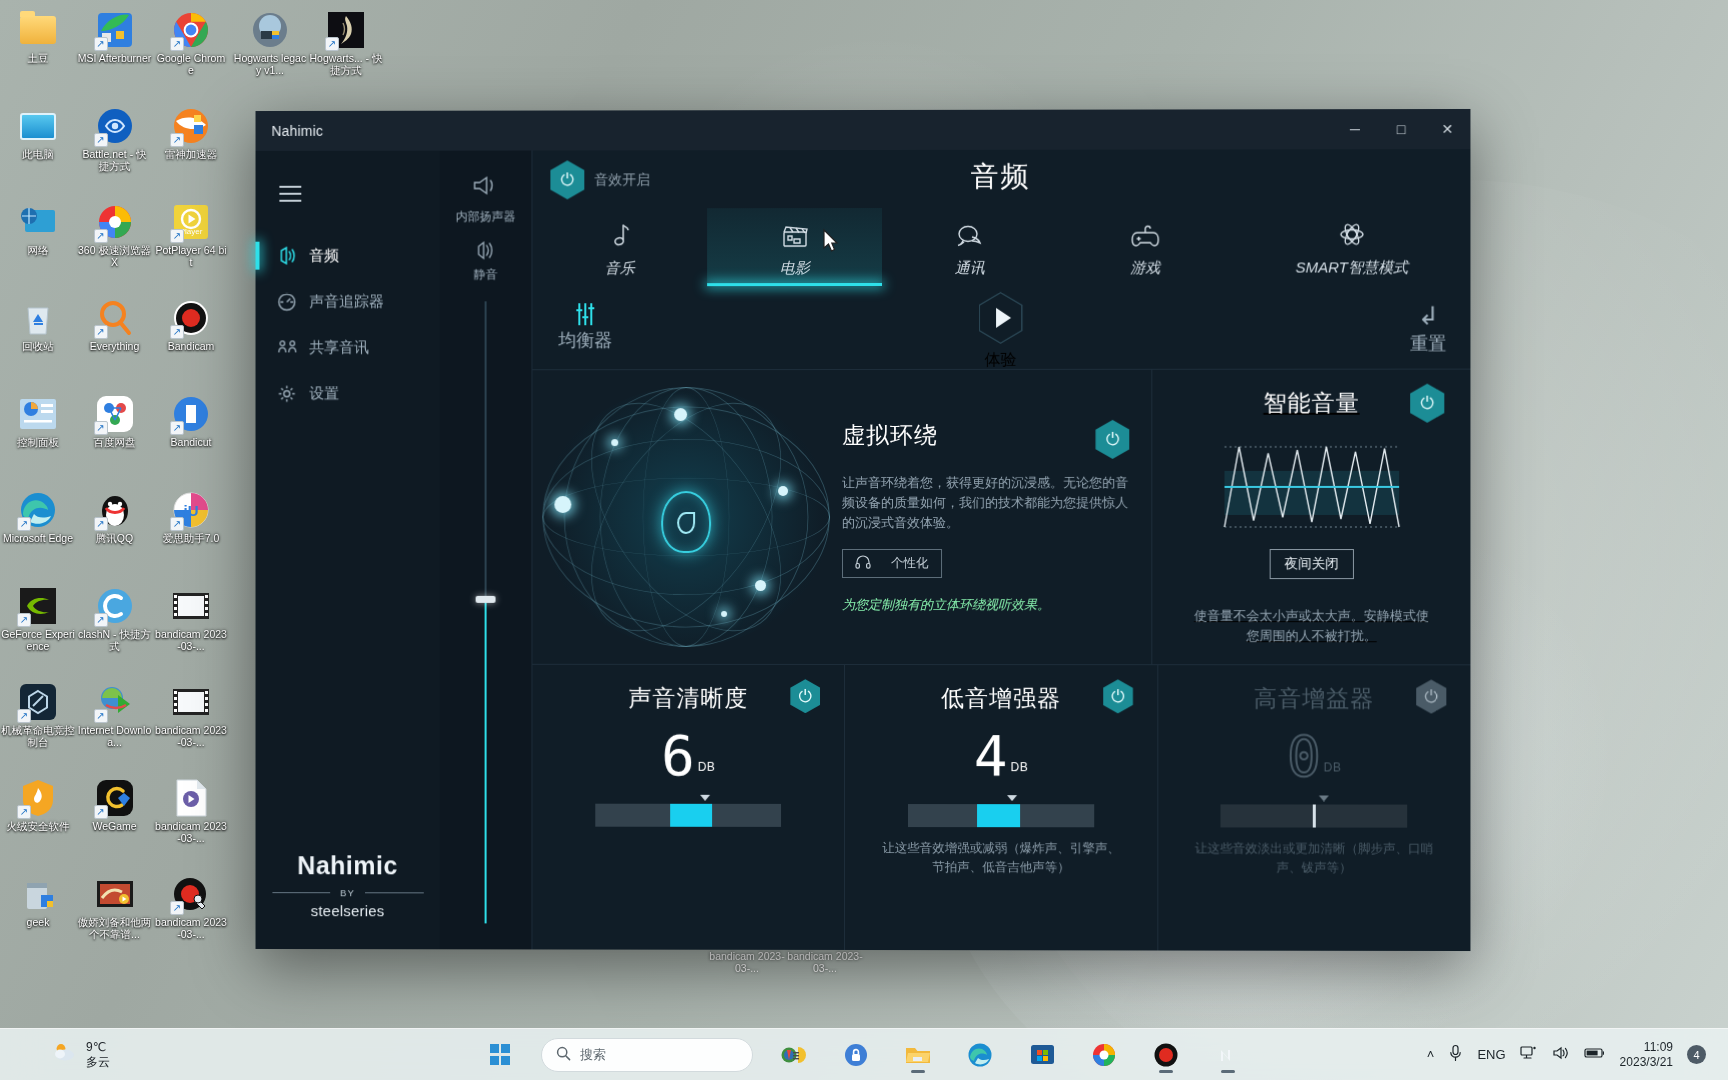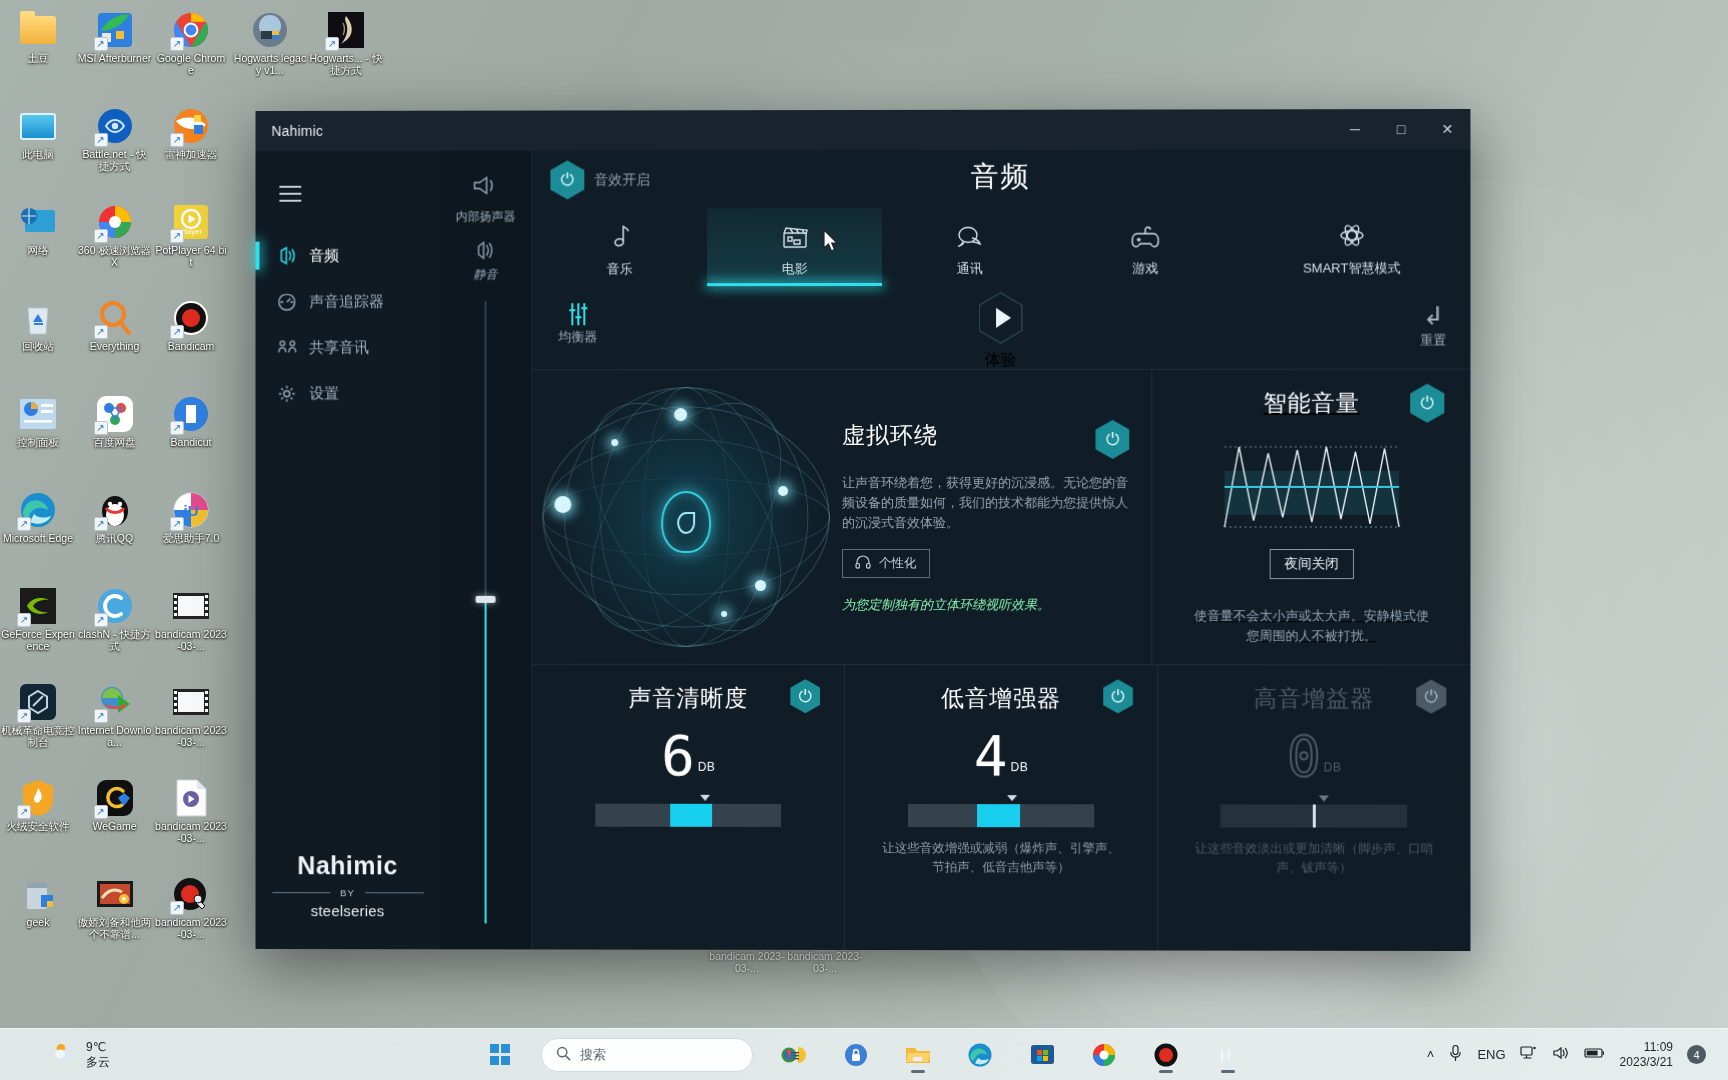--- a/index.html
+++ b/index.html
@@ -117,21 +117,21 @@
 
   
   #vol-col {
     width: 93px; background: #0d1720; display:flex; flex-direction:column;
     align-items:center; padding-top: 22px; flex-shrink: 0;
     border-right: 1px solid #1b2b38;
   }
   #vol-col .dev-icon { font-size: 26px; color:#9fb0bd; line-height:1; }
   #vol-col .dev-name { font-size: 12px; color:#9fb0bd; margin-top: 6px; text-align:center; }
   #vol-col .mute-icon { font-size: 20px; color:#9fb0bd; margin-top: 14px; line-height:1;}
-  #vol-col .mute-lbl { font-size: 12px; color:#9fb0bd; margin-top: 2px; font-style: italic; }
+  #vol-col .mute-lbl { font-size: 12px; color:#9fb0bd; margin-top: 2px; }
   #vol-track {
     position: relative; width: 2px; flex: 1; margin: 18px 0 26px;
     background: #2b4250;
   }
   #vol-fill { position:absolute; left:0; bottom:0; width:2px; background:#2ee0ea; }
   #vol-knob {
     position:absolute; left:-9px; width:20px; height:7px; border-radius:2px;
     background:#dfe8ee; box-shadow:0 0 7px rgba(255,255,255,.5);
   }
 
@@ -155,33 +155,33 @@
     text-align:center; color:#fff; font-size: 28px; padding-top: 8px; letter-spacing:2px;
   }
 
   
   #tabs { display:flex; height: 78px; flex-shrink: 0; }
   .tab {
     flex:1; display:flex; flex-direction:column; align-items:center;
     justify-content:flex-end; padding-bottom: 8px; position:relative; cursor:pointer;
   }
   .tab .ticon { font-size: 26px; color:#d4dee6; line-height:1; margin-bottom:6px; }
-  .tab .tlbl { font-size: 13px; color:#d4dee6; }
+  .tab .tlbl { font-size: 15px; color:#d4dee6;font-style:italic; }
   .tab.active { background: linear-gradient(180deg, rgba(46,224,234,0.06), rgba(46,224,234,0.16)); }
   .tab.active:after {
     content:""; position:absolute; bottom:0; left:0; right:0; height:3px;
     background:#2ee0ea; box-shadow:0 0 12px 2px rgba(46,224,234,.8);
   }
   .tab.wide { flex: 1.35; }
 
   
   #strip { height: 84px; display:flex; align-items:center; position:relative; flex-shrink:0;
            border-bottom: 1px solid #1d2d3a; }
   .strip-btn { display:flex; flex-direction:column; align-items:center; cursor:pointer; }
-  .strip-btn .slbl { font-size: 13px; color:#9fb0bd; margin-top: 3px; }
+  .strip-btn .slbl { font-size: 18px; color:#9fb0bd; margin-top: 3px; }
   #eq-btn { position:absolute; left: 26px; top: 16px; }
   #eq-icon { display:flex; gap:4px; height:23px; align-items:center; }
   #eq-icon i { display:block; width:2px; background:#2ee0ea; position:relative; }
   #eq-icon i:nth-child(1){height:22px;}
   #eq-icon i:nth-child(2){height:22px;}
   #eq-icon i:nth-child(3){height:22px;}
   #eq-icon i:after{content:"";position:absolute;left:-2px;width:6px;height:2px;background:#2ee0ea;}
   #eq-icon i:nth-child(1):after{top:6px;}
   #eq-icon i:nth-child(2):after{top:13px;}
   #eq-icon i:nth-child(3):after{top:4px;}
@@ -247,21 +247,21 @@
   #head-icon:after{
     content:""; position:absolute; left:50%; top:52%; transform:translate(-50%,-50%);
     width:14px;height:18px;border:2px solid #9fe9f4;border-radius:50% 0 50% 50%;
   }
   .panel-title { color:#fff; font-size: 23px; letter-spacing:1px; }
   .panel-desc { color:#93a4b1; font-size: 13px; line-height: 1.55; margin-top: 14px; }
   #surround-text { padding-right: 22px; flex:1; }
   #surround-head { display:flex; align-items:flex-start; }
   #surround-head .hexbtn { margin-left: auto; }
   #personal-btn {
-    display:inline-flex; align-items:center; gap:8px; margin-top:16px;
+    display:inline-flex; align-items:center; gap:20px; margin-top:16px;
     border:1px solid #5d6e7a; padding: 5px 12px; color:#c3ced6; font-size:12.5px;
     cursor:pointer;
   }
   #surround-sub { color:#86efac; font-size:13px; margin-top:18px;font-style:italic; }
 
   
   #smartvol { text-align:center;text-decoration:underline; }
   #smartvol .ph { display:flex; align-items:flex-start; justify-content:center; position:relative; }
   #smartvol .hexbtn { position:absolute; right: 8px; top: -4px; }
   #wave-box { width: 100%; display:flex; justify-content:center; margin-top: 22px; }

